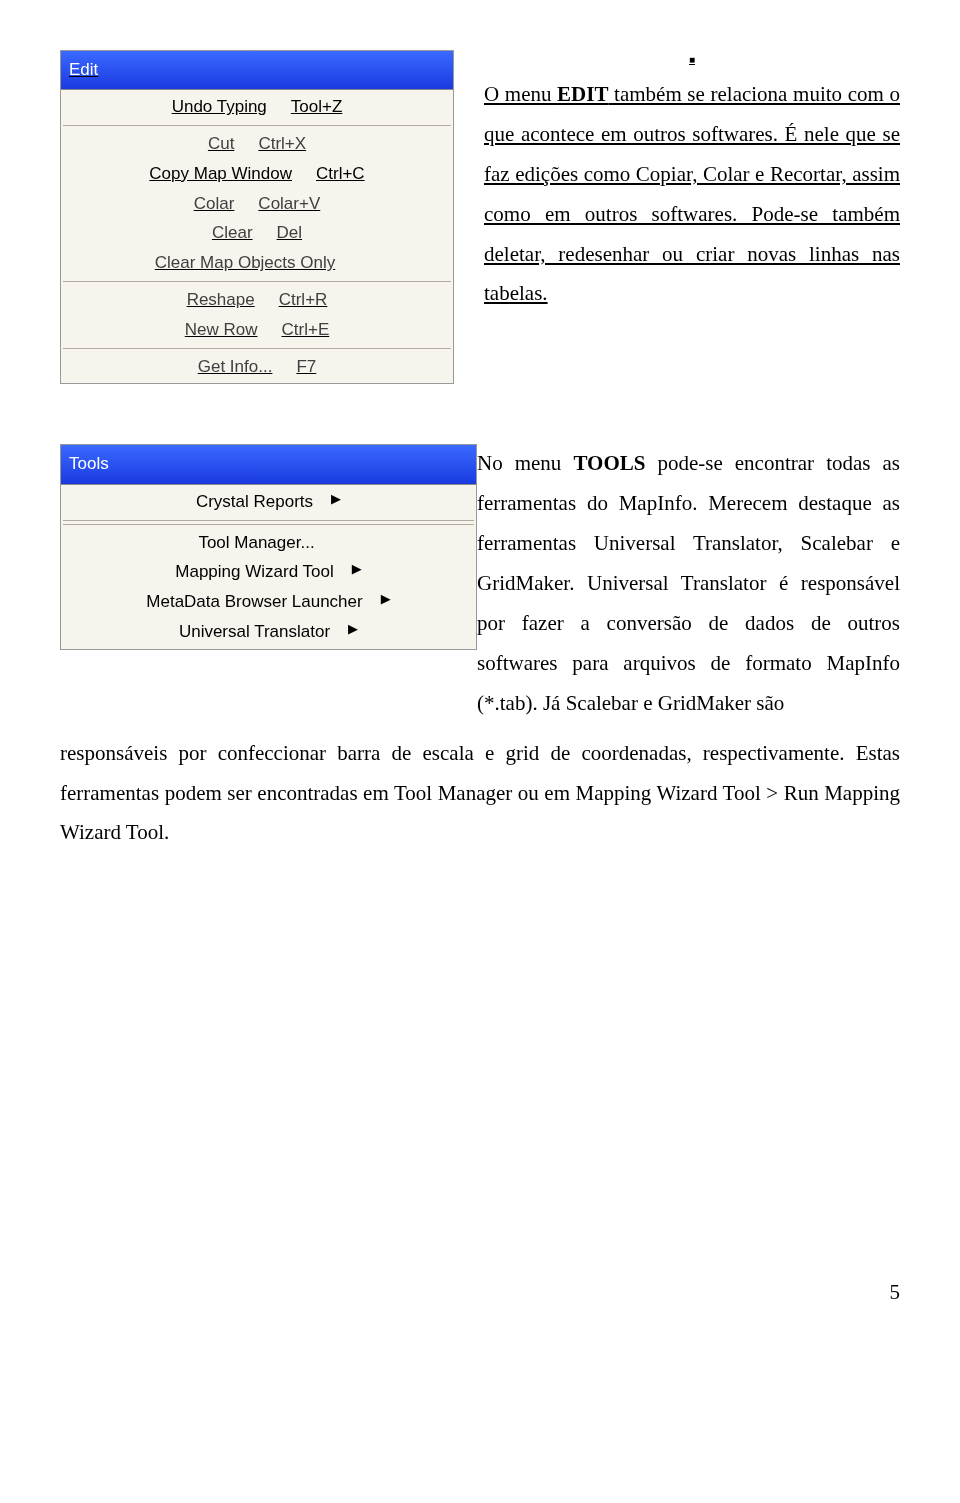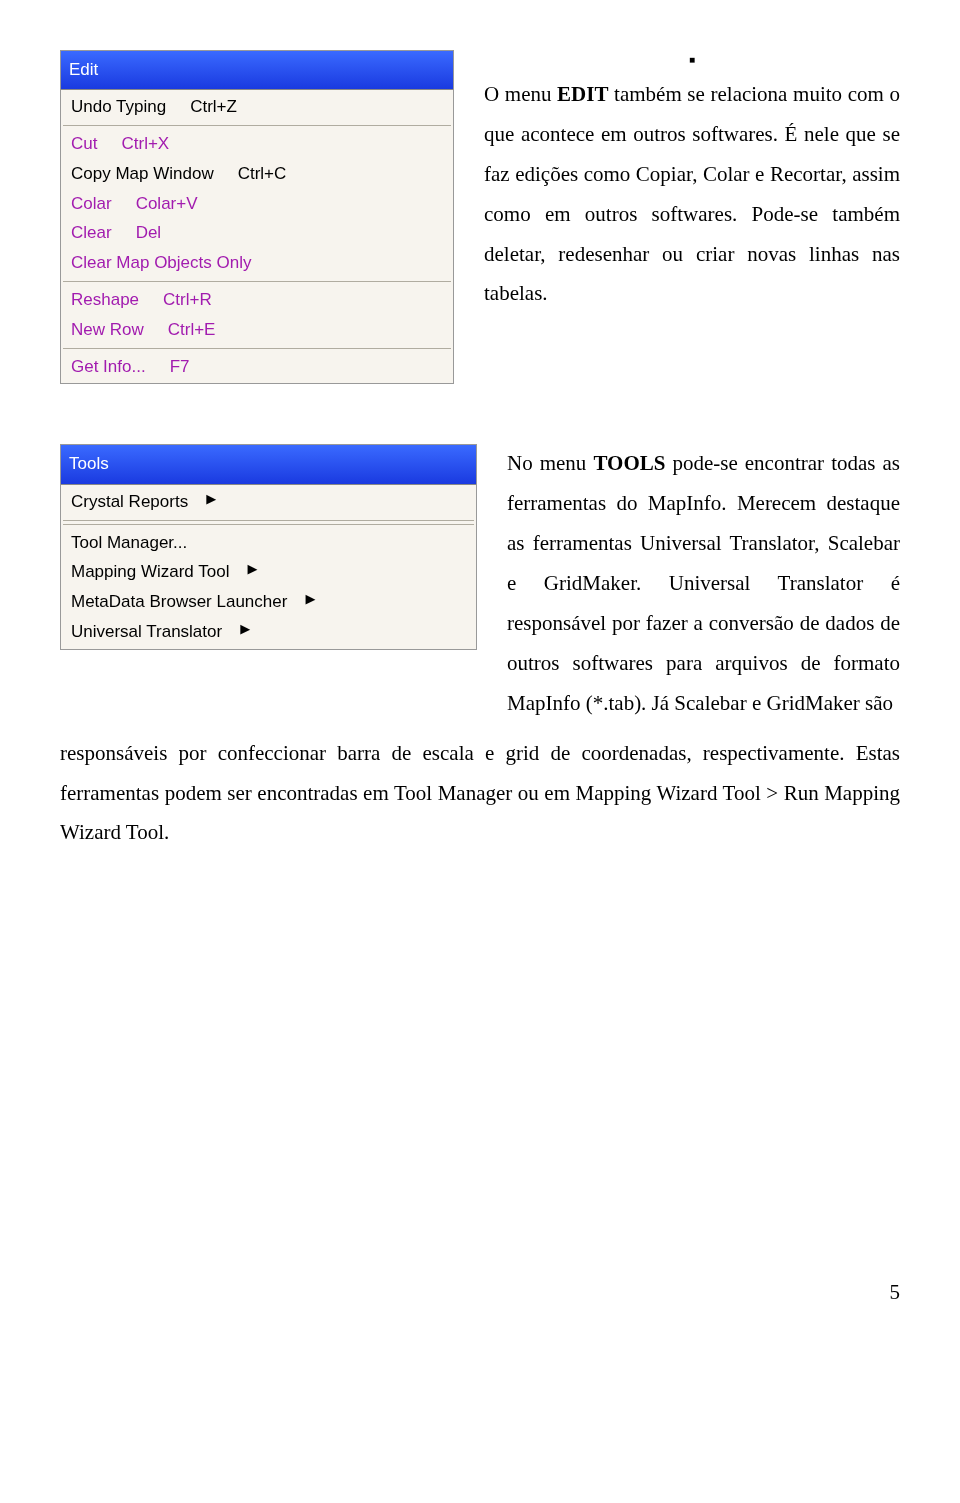--- a/index.html
+++ b/index.html
@@ -11,25 +11,25 @@
     color: #000;
     background: #fff;
     width: 960px;
     box-sizing: border-box;
   }
   .row1 {
     display: flex;
     align-items: flex-start;
     gap: 30px;
     margin-bottom: 60px;
+    text-decoration: underline;
   }
   .row2 {
     display: flex;
     align-items: flex-start;
-    gap: 30px;
     margin-bottom: 10px;
   }
   .menu-box {
     border: 1px solid #999;
     background: #f7f4ee;
     font-family: Tahoma, Arial, sans-serif;
     font-size: 17px;
     color: #000;
     flex-shrink: 0;
   }
@@ -39,26 +39,26 @@
     padding: 3px 8px;
     font-family: Tahoma, Arial, sans-serif;
     font-size: 17px;
     border-bottom: 1px solid #888;
   }
   .menu-body {
     padding: 2px 0;
   }
   .menu-item {
     display: flex;
-    justify-content: flex-start;
+    justify-content: center;
     padding: 3px 10px;
     white-space: nowrap;
     line-height: 1.4;
   }
-  .menu-item.disabled { color: #a21caf; }
+  .menu-item.disabled { color: #404040; }
   .menu-item .sc { padding-left: 24px; }
   .menu-sep {
     border-top: 1px solid #b0aca0;
     margin: 3px 2px;
   }
   .submenu-arrow {
     margin-left: 18px;
     font-size: 13px;
   }
   .para {
@@ -83,21 +83,21 @@
 </style>
 </head>
 <body>
 
 <div class="row1">
   <div class="menu-box" id="edit-menu">
     <div class="menu-title">Edit</div>
     <div class="menu-body" id="edit-menu-body">
         <div class="menu-item">
           <span>Undo Typing</span>
-          <span class="sc">Ctrl+Z</span>
+          <span class="sc">Tool+Z</span>
         </div>
         <div class="menu-sep"></div>
         <div class="menu-item disabled">
           <span>Cut</span>
           <span class="sc">Ctrl+X</span>
         </div>
         <div class="menu-item">
           <span>Copy Map Window</span>
           <span class="sc">Ctrl+C</span>
         </div>

